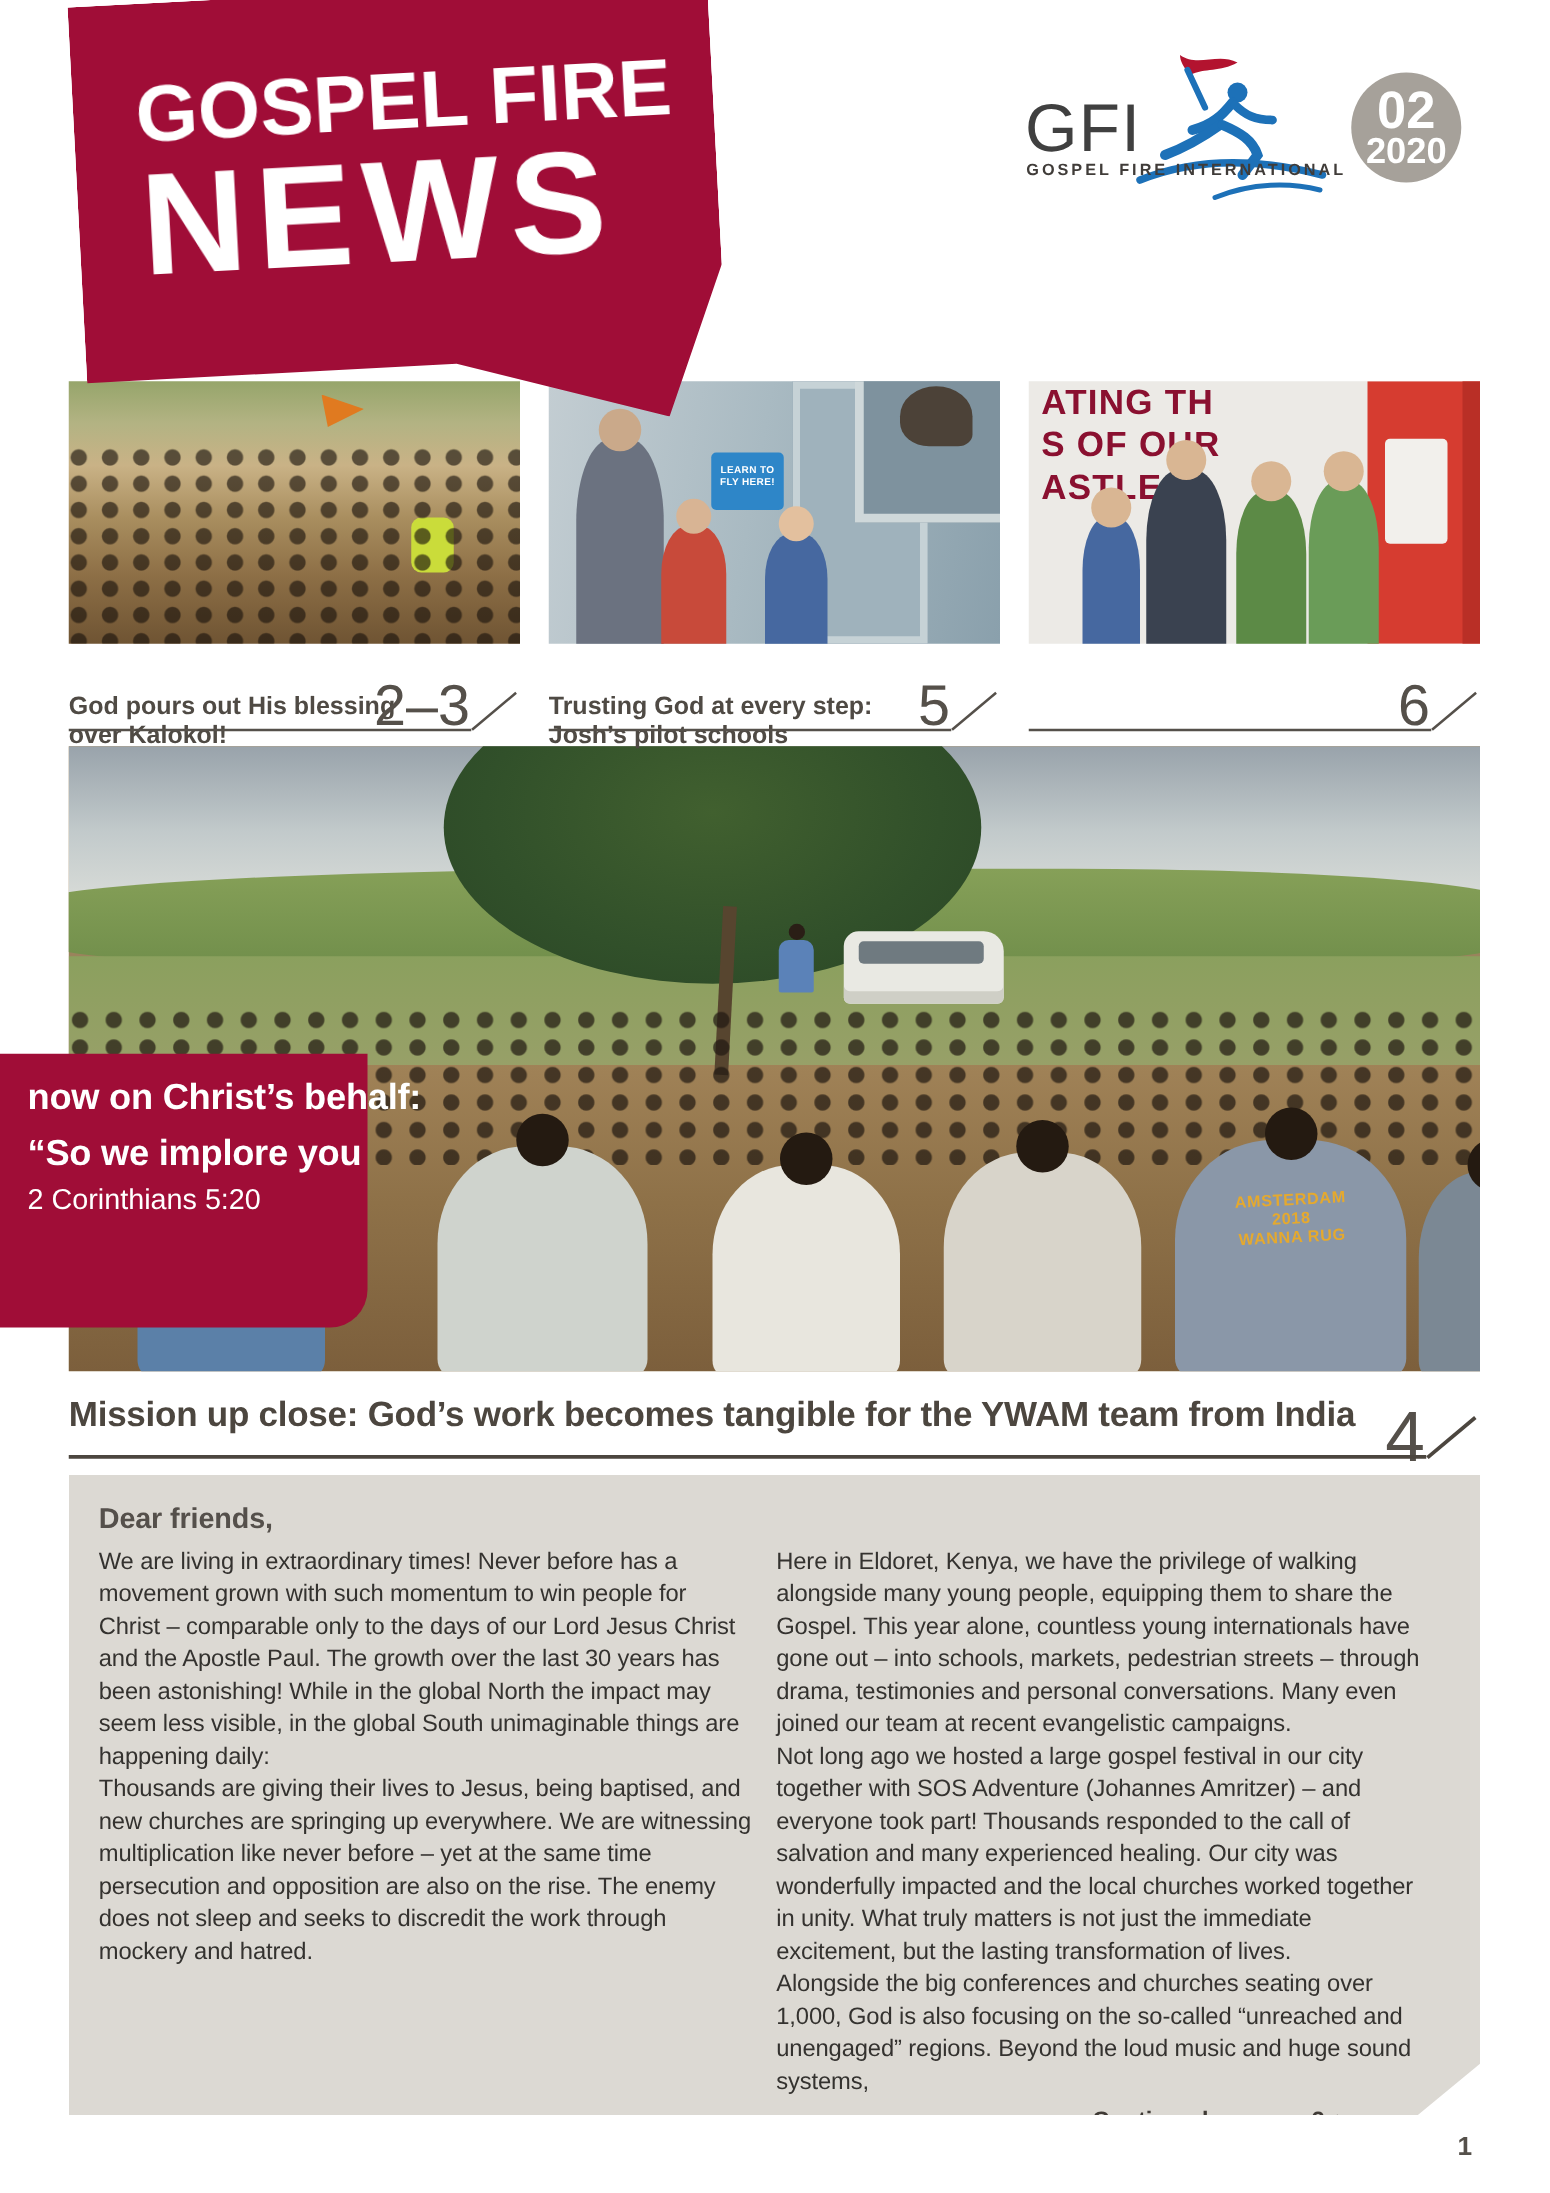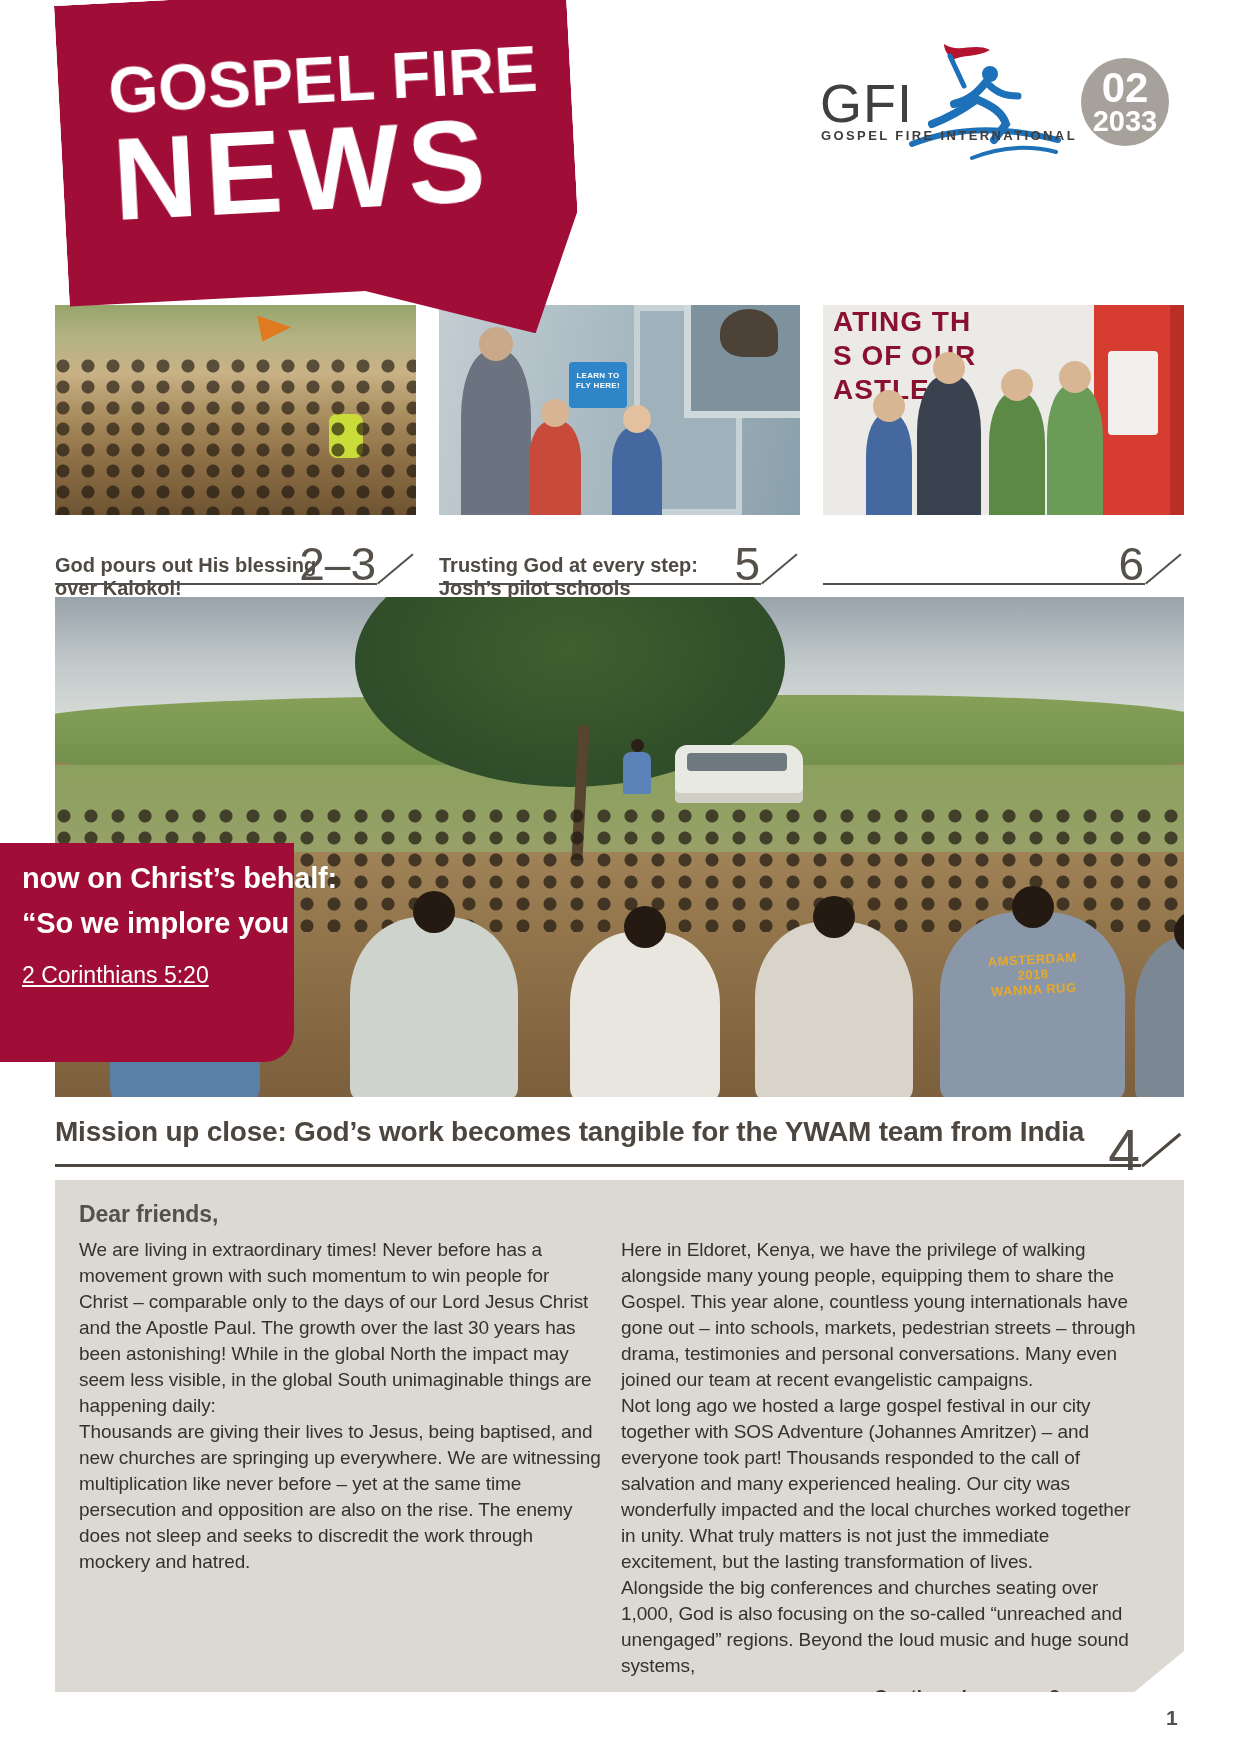--- a/index.html
+++ b/index.html
@@ -64,21 +64,21 @@
   .preacher-head { position:absolute; left:576px; top:142px; width:13px; height:13px; border-radius:50%; background:#2a1e16; }
   .sitter { position:absolute; border-radius:42% 42% 8% 8%; }
   .sitter::before { content:""; position:absolute; left:50%; top:-26px; width:42px; height:42px; margin-left:-21px; border-radius:50%; background:#241a11; }
   .shirt-text { position:absolute; left:50%; top:40px; transform:translateX(-50%) rotate(-3deg); text-align:center;
     color:#e5a92e; font-weight:700; font-size:13px; line-height:15px; letter-spacing:.5px; white-space:nowrap; }
 
   
   .quote-box { position:absolute; left:0; top:843px; width:294px; height:219px; background:#a00d37;
     border-bottom-right-radius:30px; z-index:7; color:#fff; padding:13px 14px 0 22px; }
   .quote-line { font-size:29px; font-weight:700; line-height:45px; letter-spacing:-.2px; white-space:nowrap; }
-  .quote-ref { margin-top:16px; font-size:23px; font-weight:400;text-decoration:underline; }
+  .quote-ref { font-size:23px; font-weight:400; }
 
   
   .hrow { position:absolute; left:55px; top:1106px; width:1129px; height:60px; z-index:2; }
   .htitle { position:absolute; left:0; top:10px; font-size:28px; font-weight:700; color:#4c463f; letter-spacing:-.2px; }
   .hnum { position:absolute; right:44px; bottom:-6px; font-size:57px; font-weight:400; color:#55504a; line-height:.78; }
   .hrule { position:absolute; left:55px; top:1164px; width:1086px; z-index:2; }
   .hrule.swoosh-rule { border-top:3px solid #4c463f; }
   .hrule.swoosh-rule::after { border-top:3px solid #4c463f; width:50px; }
 
   
@@ -144,21 +144,21 @@
       <path d="M72 60 C86 66 96 72 100 84 L88 100" stroke="#1d71b8" stroke-width="8" stroke-linecap="round"></path>
       <path d="M6 104 C56 84 106 88 152 100" stroke="#1d71b8" stroke-width="6" stroke-linecap="round"></path>
       <path d="M66 118 C96 106 126 106 150 112" stroke="#1d71b8" stroke-width="4" stroke-linecap="round"></path>
     </svg>
     <div class="logo-abbr">GFI</div>
     <div class="logo-name">GOSPEL FIRE INTERNATIONAL</div>
   </div>
 
   <div class="issue-circle">
     <div class="issue-num">02</div>
-    <div class="issue-year">2033</div>
+    <div class="issue-year">2020</div>
   </div>
 
   <div class="teaser c1">
     <div class="tphoto t1">
       <div class="t1-flag"></div>
       <div class="t1-vest"></div>
       <div class="t1-tex"></div>
     </div>
     <div class="cap">
       <div class="cap-titles">

